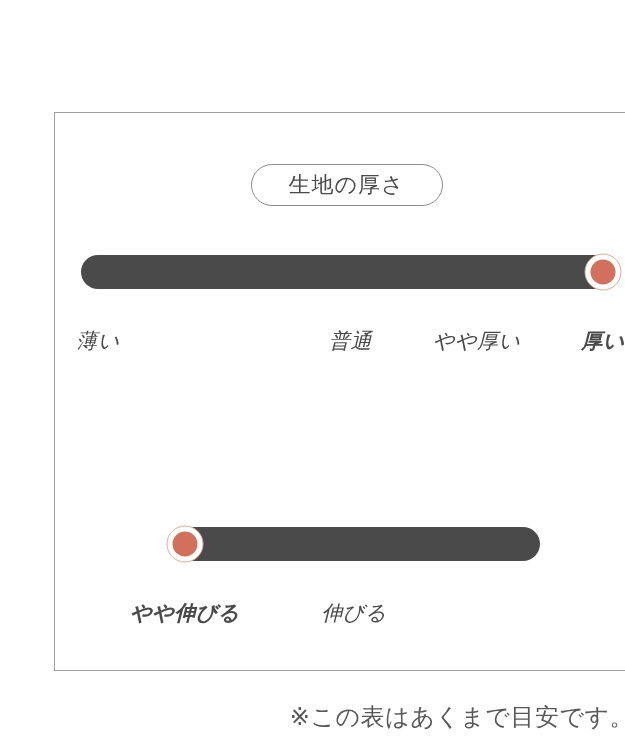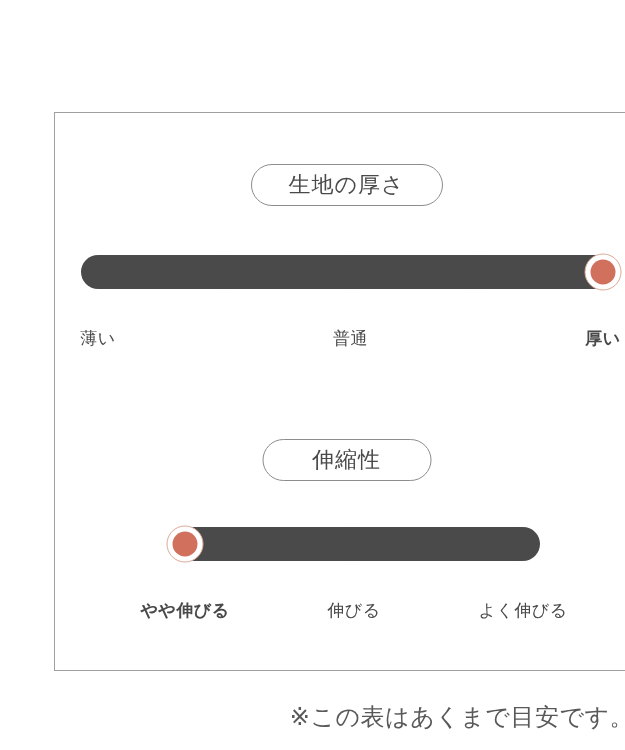--- a/index.html
+++ b/index.html
@@ -80,24 +80,25 @@
     content:"";
     position:absolute;
     inset:5px;
     border-radius:50%;
     background:var(--accent);
   }
   .stop-label{
     position:absolute;
     top:57px;left:var(--x);
     transform:translateX(-50%);
-    font-size:17px;
+    font-size:21px;
     color:var(--ink);
     white-space:nowrap;
     letter-spacing:0.5px;
+    font-style:italic;
   }
   .stop-label.selected{font-weight:bold;}
   .note{
     position:absolute;
     right:8px;top:654px;
     font-size:24px;
     line-height:24px;
     color:var(--note-gray);
     letter-spacing:0.5px;
   }
@@ -114,33 +115,30 @@
 
     <div class="scale scale-1">
       <div class="line"></div>
       <span class="dot" style="--x:0px"></span>
       <span class="dot" style="--x:126.25px"></span>
       <span class="dot" style="--x:252.5px"></span>
       <span class="dot" style="--x:378.75px"></span>
       <span class="marker" style="--x:505px"></span>
       <span class="stop-label" style="--x:0px">薄い</span>
       <span class="stop-label" style="--x:252.5px">普通</span>
+      <span class="stop-label" style="--x:378.75px">やや厚い</span>
       <span class="stop-label selected" style="--x:505px">厚い</span>
     </div>
 
-    <div class="pill pill-2">
-      <span>伸縮性</span>
-    </div>
 
     <div class="scale scale-2">
       <div class="line"></div>
       <span class="marker" style="--x:0px"></span>
       <span class="dot" style="--x:169px"></span>
       <span class="dot" style="--x:338px"></span>
       <span class="stop-label selected" style="--x:0px">やや伸びる</span>
       <span class="stop-label" style="--x:169px">伸びる</span>
-      <span class="stop-label" style="--x:338px">よく伸びる</span>
     </div>
 
   </div>
 
   <div class="note">※この表はあくまで目安です。</div>
 </div>
 
 </body></html>

